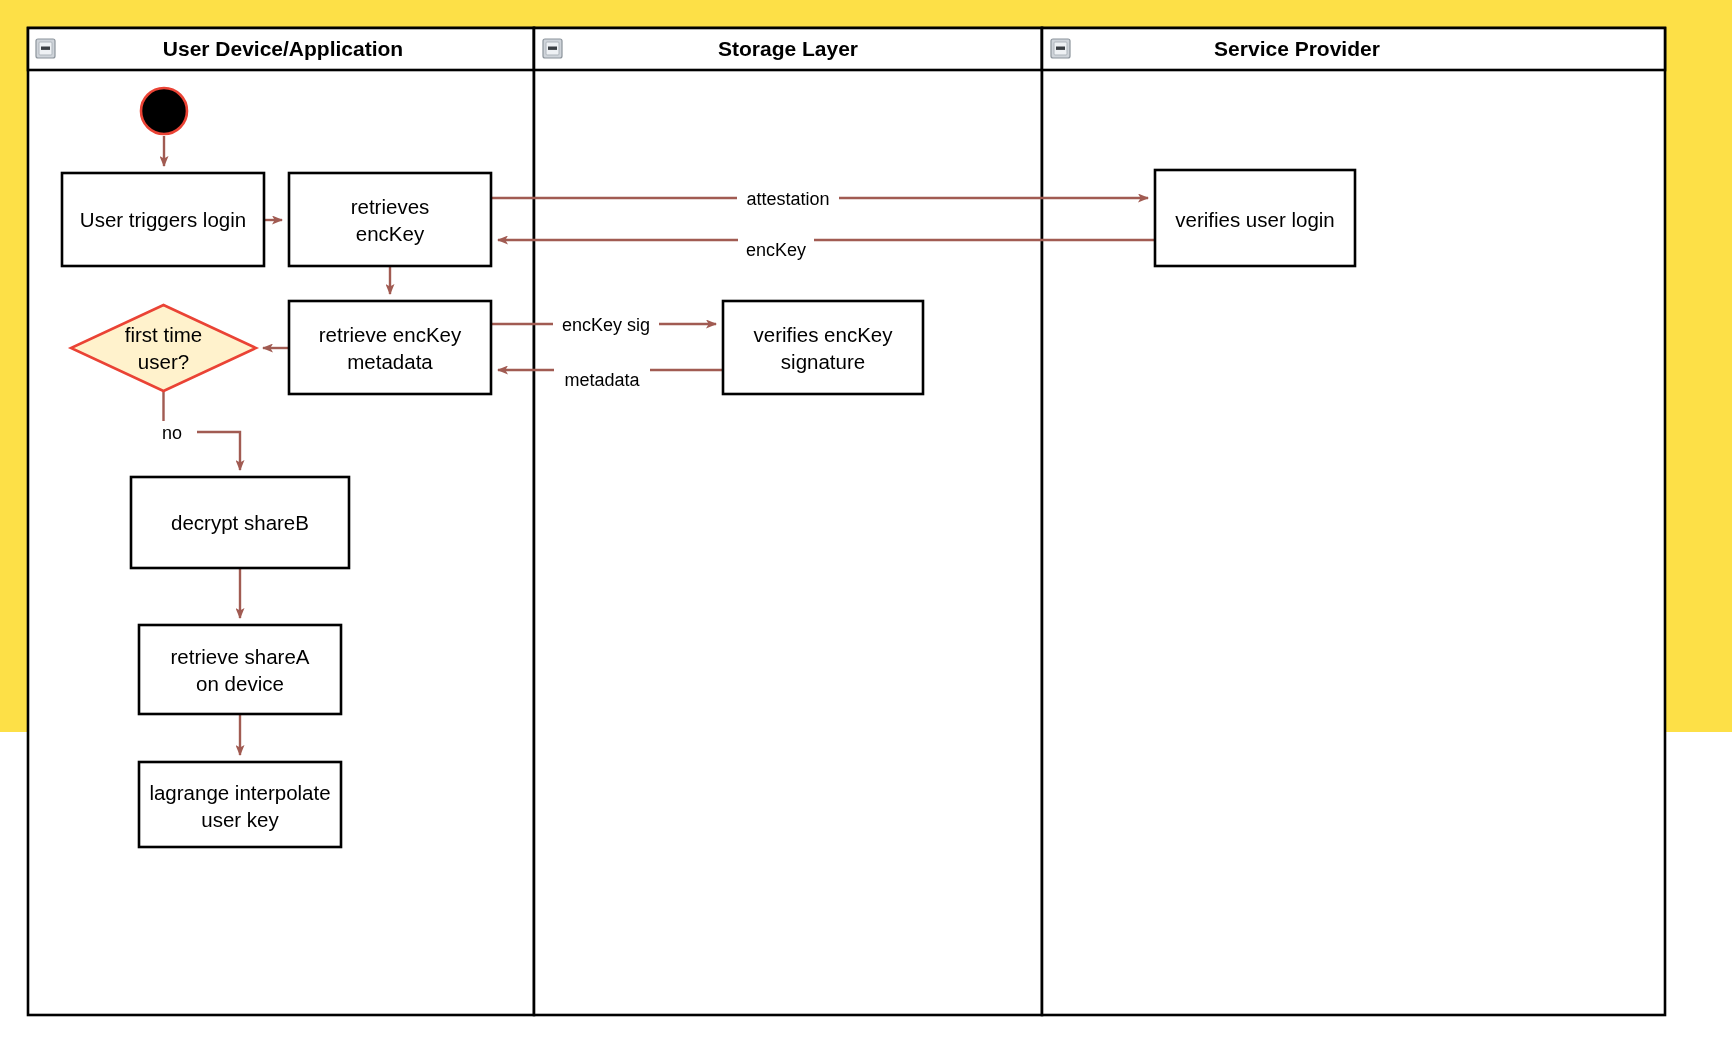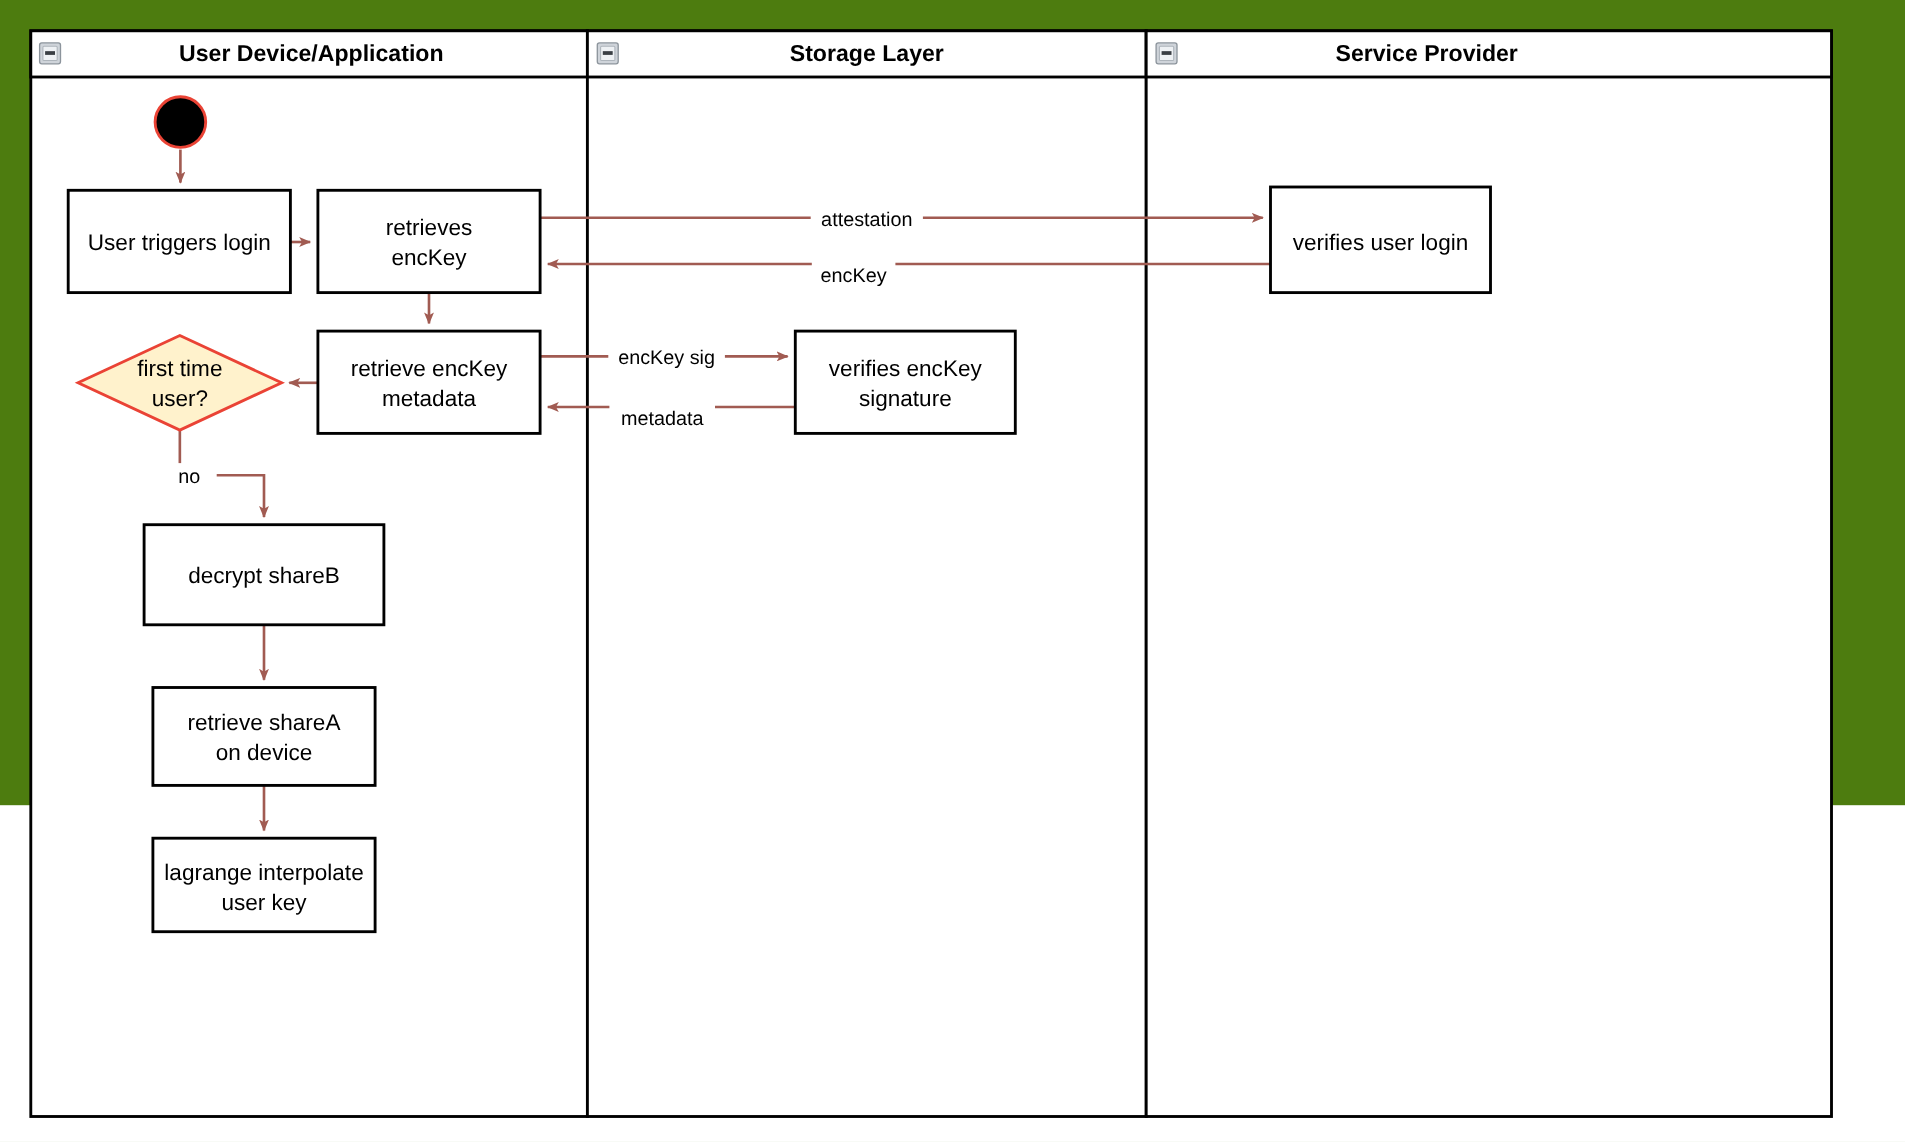--- a/index.html
+++ b/index.html
@@ -11,21 +11,21 @@
   body {
     width: 1732px;
     height: 1038px;
     font-family: "Liberation Sans", sans-serif;
     overflow: hidden;
   }
   #canvas {
     position: relative;
     width: 1732px;
     height: 732px;
-    background: #4d7c0f;
+    background: #fde047;
     text-align: right;
   }
   svg.diagram {
     position: absolute;
     left: 0;
     top: 0;
     width: 1732px;
     height: 1038px;
     display: block;
   }

